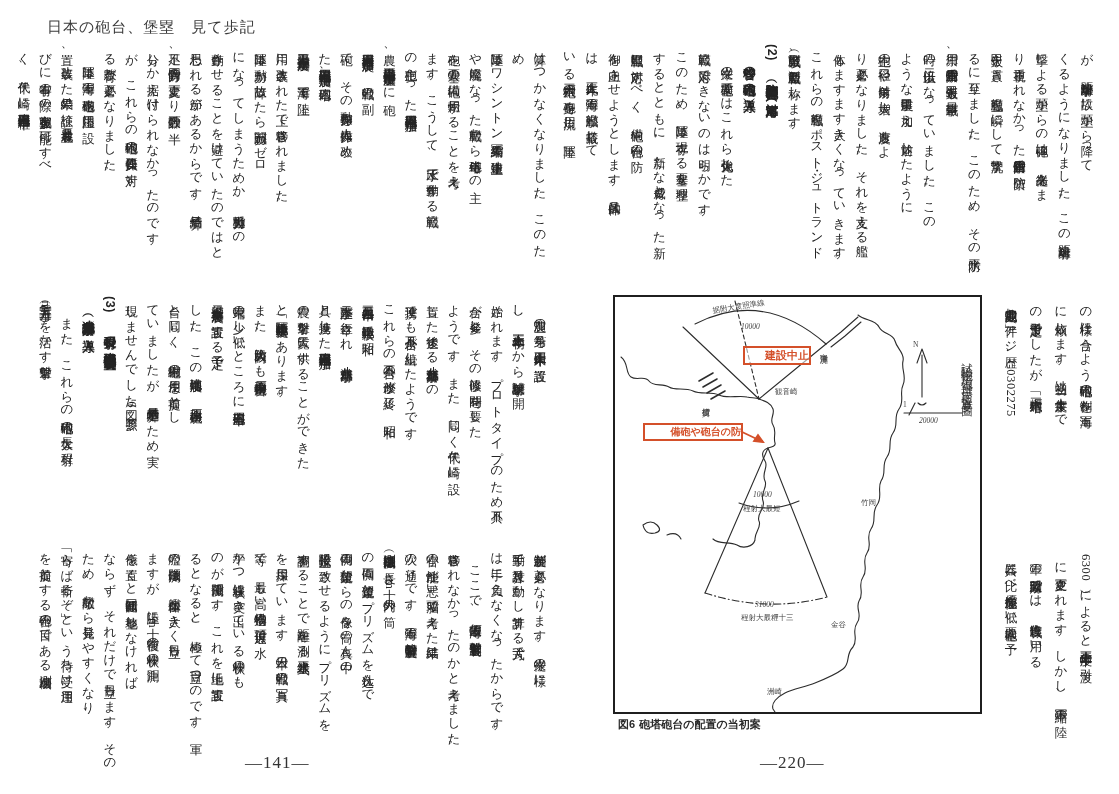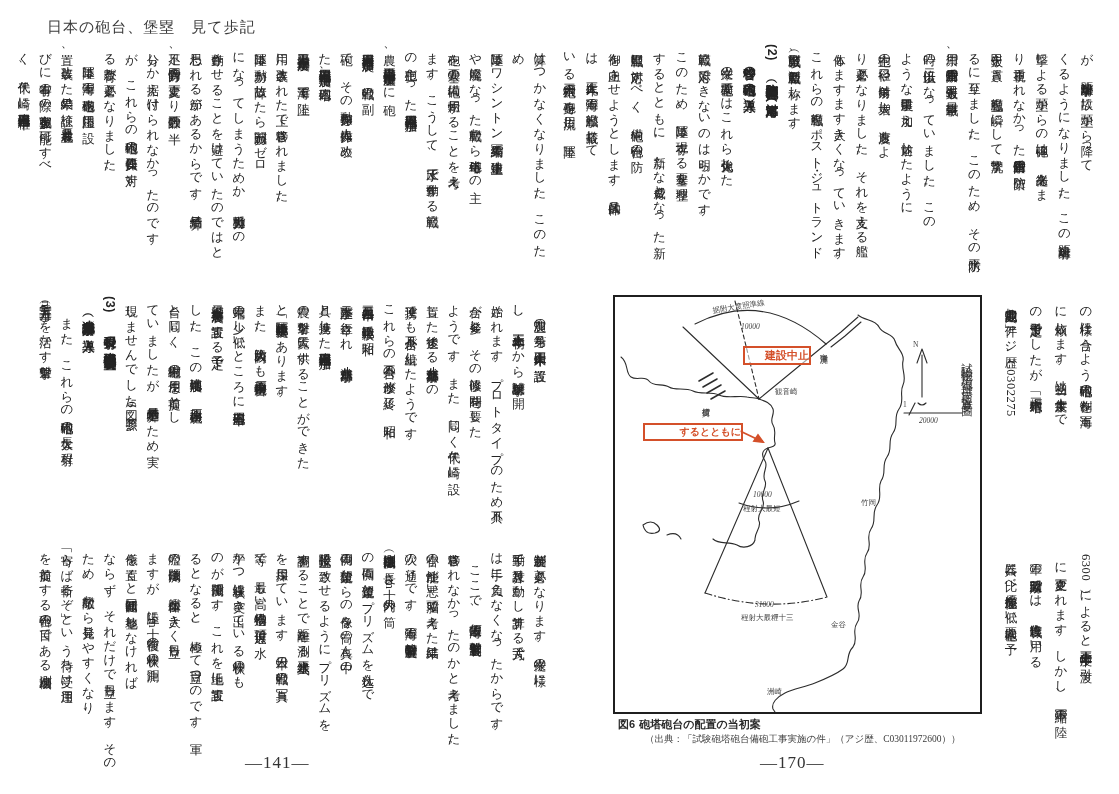--- a/index.html
+++ b/index.html
@@ -163,29 +163,28 @@
         <path d="M148,145 L139,144 L143,138 Z"></path>
       </g>
     </svg>
 
     <div class="map-title">試驗砲塔砲台撰定位置要圖</div>
 
     <div class="map-note v-text" style="left:202px;top:50px;font-size:8px;letter-spacing:1px;">富津洲</div>
     <div class="map-note v-text" style="left:84px;top:104px;font-size:8px;letter-spacing:1px;">横須賀</div>
 
     <div class="anno-box anno-cancel">建設中止</div>
-    <div class="anno-box anno-actual">するとともに</div>
+    <div class="anno-box anno-actual">備砲や砲台の防</div>
   </div>
 
   <div class="caption-line1">
     <span class="cap-label">図6</span><span class="cap-title">砲塔砲台の配置の当初案</span>
   </div>
-  <div class="caption-line2">（出典：「試験砲塔砲台備砲工事実施の件」（アジ歴、C03011972600））</div>
-
-  <div class="page-num page-num-right">―170―</div>
+
+  <div class="page-num page-num-right">―220―</div>
 
   <div class="vband pitch-c" style="left:34px;top:44px;width:516px;height:228px;">
       <div>算はつかなくなりました。このため、</div>
       <div>陸軍はワシントン軍縮条約で建造中止</div>
       <div>や廃艦になった戦艦から砲塔毎その主</div>
       <div>砲を要塞の備砲に転用することを考え</div>
       <div>ます。こうして、水圧で作動する戦艦</div>
       <div>の主砲だった砲塔四十五口径三十糎加</div>
       <div>農、砲塔五十口径三十糎加農並びに砲</div>
       <div>塔四十五口径四十糎加農と、戦艦の副</div>

